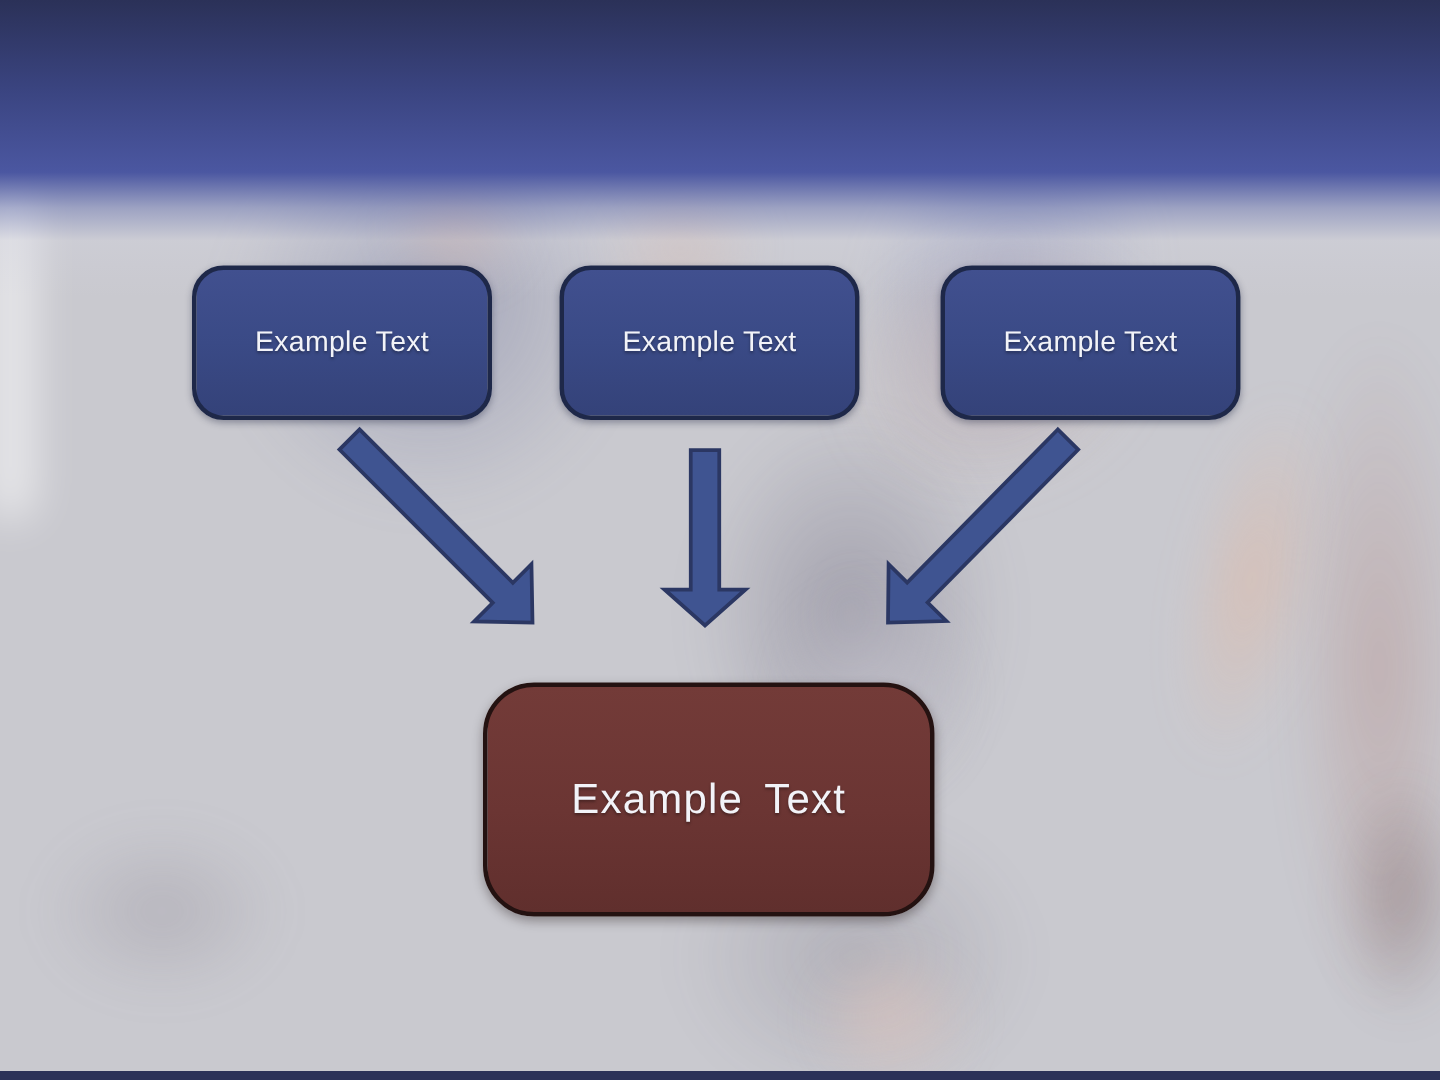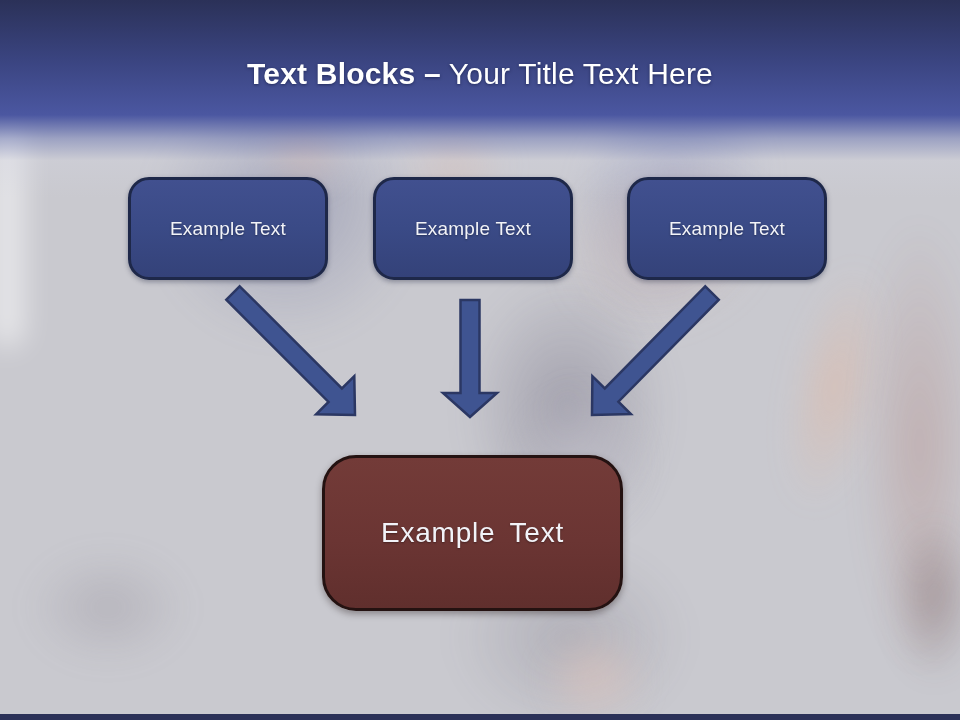--- a/index.html
+++ b/index.html
@@ -119,23 +119,20 @@
     <div class="blob b-legs"></div>
     <div class="blob b-leg-skin"></div>
     <div class="blob b-orange"></div>
     <div class="blob b-right-fig"></div>
     <div class="blob b-right-dark"></div>
     <div class="blob b-left-dark"></div>
   </div>
 
   <div class="header-band"></div>
 
-  <div class="title">
-    <span class="t-bold">Text Blocks –</span><span class="t-reg">Your Title Text Here</span>
-  </div>
 
   <div class="src-box box1">
     <span class="src-label">Example Text</span>
   </div>
   <div class="src-box box2">
     <span class="src-label">Example Text</span>
   </div>
   <div class="src-box box3">
     <span class="src-label">Example Text</span>
   </div>

